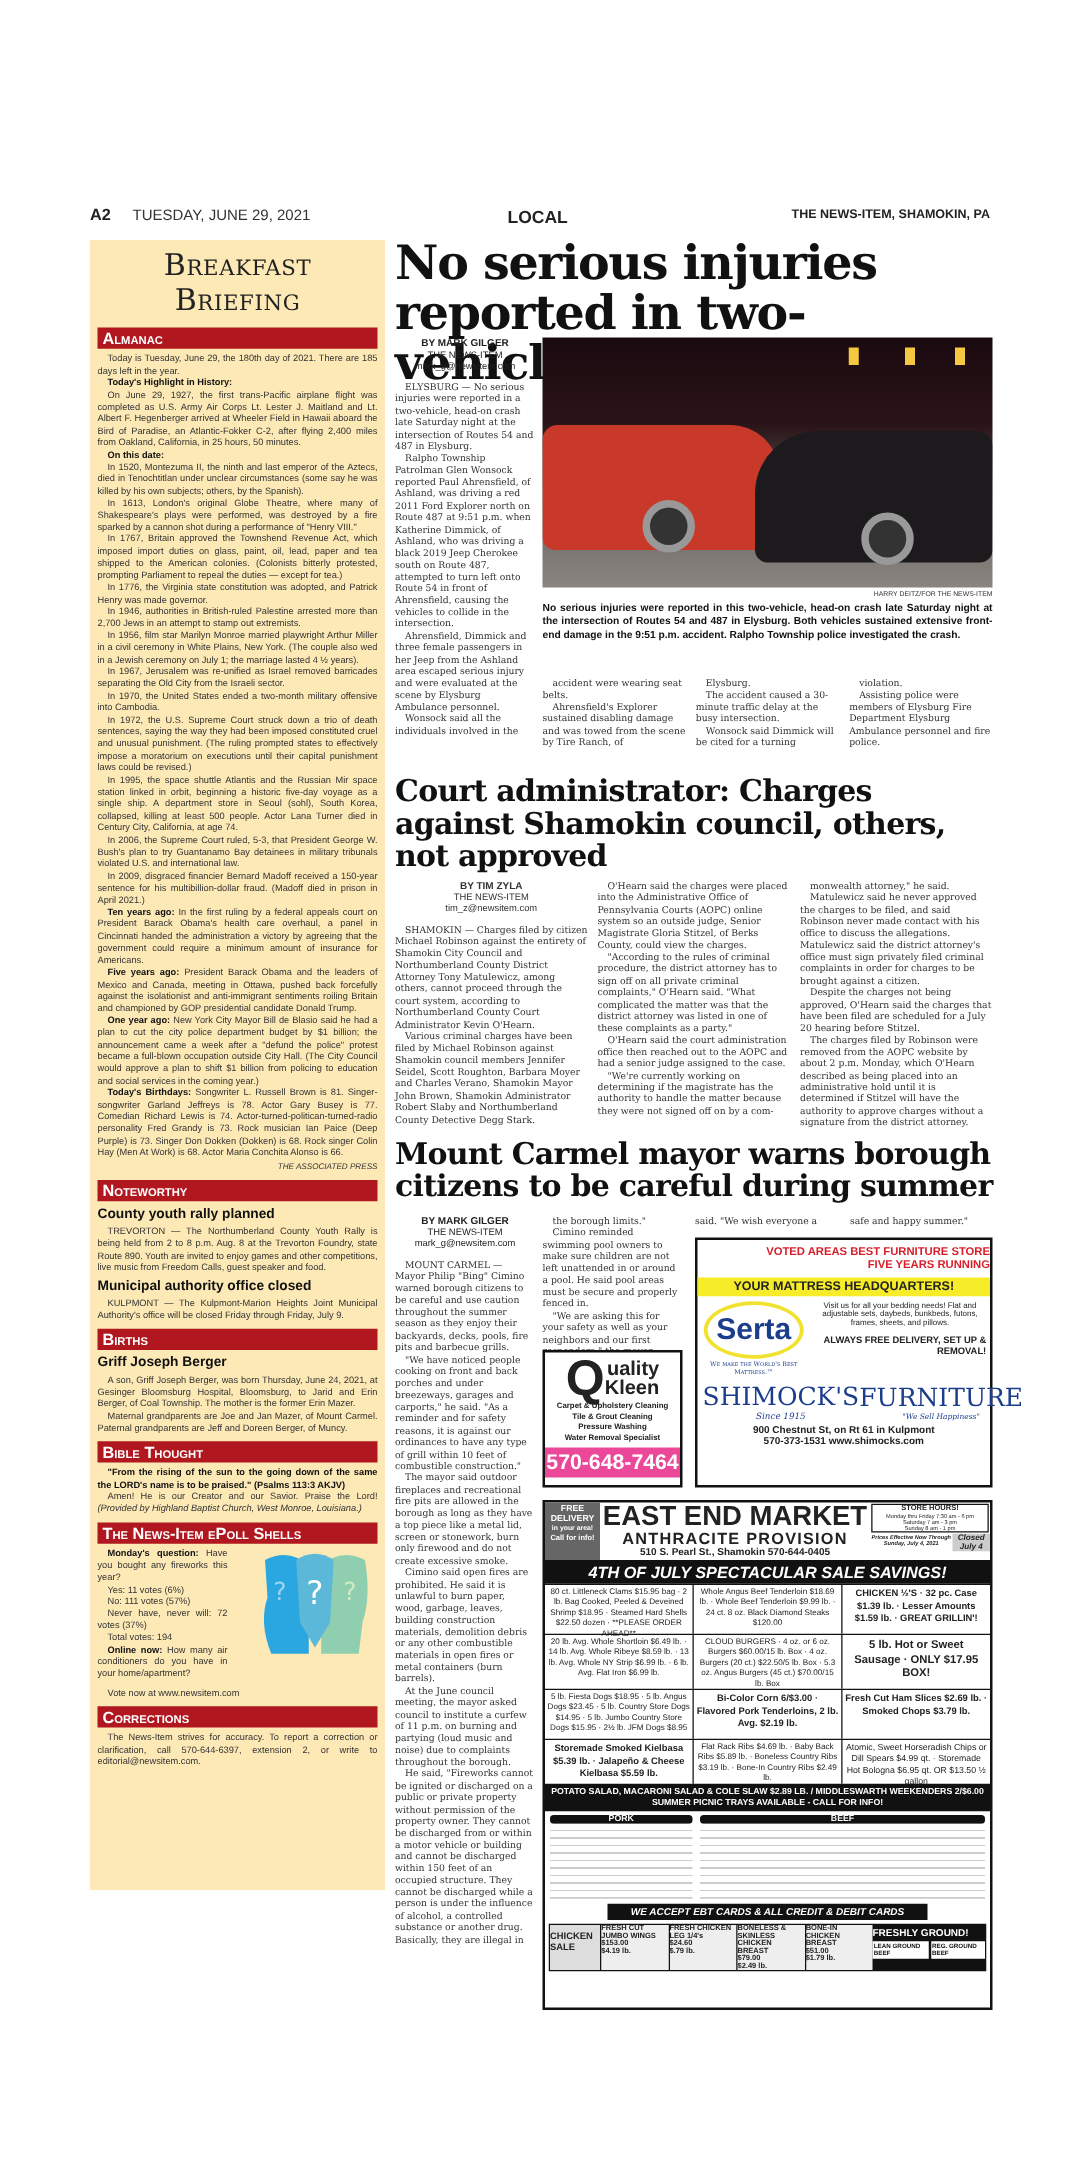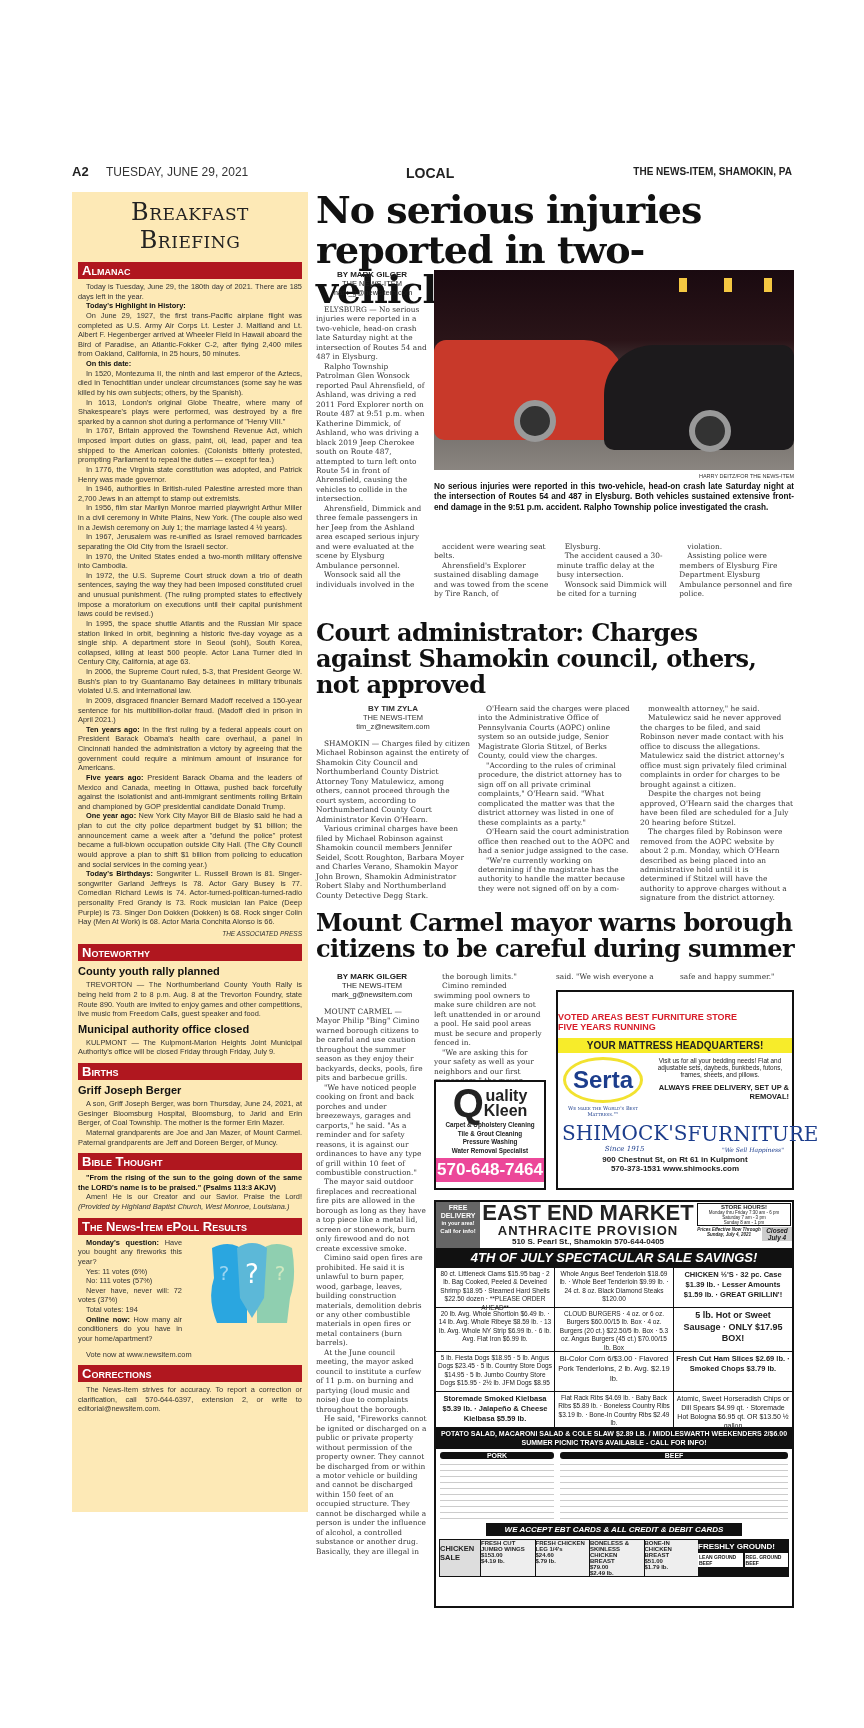--- a/index.html
+++ b/index.html
@@ -56,21 +56,21 @@
   <p class="p"><b>On this date:</b></p>
   <p class="p">In 1520, Montezuma II, the ninth and last emperor of the Aztecs, died in Tenochtitlan under unclear circumstances (some say he was killed by his own subjects; others, by the Spanish).</p>
   <p class="p">In 1613, London's original Globe Theatre, where many of Shakespeare's plays were performed, was destroyed by a fire sparked by a cannon shot during a performance of "Henry VIII."</p>
   <p class="p">In 1767, Britain approved the Townshend Revenue Act, which imposed import duties on glass, paint, oil, lead, paper and tea shipped to the American colonies. (Colonists bitterly protested, prompting Parliament to repeal the duties — except for tea.)</p>
   <p class="p">In 1776, the Virginia state constitution was adopted, and Patrick Henry was made governor.</p>
   <p class="p">In 1946, authorities in British-ruled Palestine arrested more than 2,700 Jews in an attempt to stamp out extremists.</p>
   <p class="p">In 1956, film star Marilyn Monroe married playwright Arthur Miller in a civil ceremony in White Plains, New York. (The couple also wed in a Jewish ceremony on July 1; the marriage lasted 4 ½ years).</p>
   <p class="p">In 1967, Jerusalem was re-unified as Israel removed barricades separating the Old City from the Israeli sector.</p>
   <p class="p">In 1970, the United States ended a two-month military offensive into Cambodia.</p>
   <p class="p">In 1972, the U.S. Supreme Court struck down a trio of death sentences, saying the way they had been imposed constituted cruel and unusual punishment. (The ruling prompted states to effectively impose a moratorium on executions until their capital punishment laws could be revised.)</p>
-  <p class="p">In 1995, the space shuttle Atlantis and the Russian Mir space station linked in orbit, beginning a historic five-day voyage as a single ship. A department store in Seoul (sohl), South Korea, collapsed, killing at least 500 people. Actor Lana Turner died in Century City, California, at age 63.</p>
+  <p class="p">In 1995, the space shuttle Atlantis and the Russian Mir space station linked in orbit, beginning a historic five-day voyage as a single ship. A department store in Seoul (sohl), South Korea, collapsed, killing at least 500 people. Actor Lana Turner died in Century City, California, at age 74.</p>
   <p class="p">In 2006, the Supreme Court ruled, 5-3, that President George W. Bush's plan to try Guantanamo Bay detainees in military tribunals violated U.S. and international law.</p>
   <p class="p">In 2009, disgraced financier Bernard Madoff received a 150-year sentence for his multibillion-dollar fraud. (Madoff died in prison in April 2021.)</p>
   <p class="p"><b>Ten years ago:</b> <span>In the first ruling by a federal appeals court on President Barack Obama's health care overhaul, a panel in Cincinnati handed the administration a victory by agreeing that the government could require a minimum amount of insurance for Americans.</span></p>
   <p class="p"><b>Five years ago:</b> <span>President Barack Obama and the leaders of Mexico and Canada, meeting in Ottawa, pushed back forcefully against the isolationist and anti-immigrant sentiments roiling Britain and championed by GOP presidential candidate Donald Trump.</span></p>
   <p class="p"><b>One year ago:</b> <span>New York City Mayor Bill de Blasio said he had a plan to cut the city police department budget by $1 billion; the announcement came a week after a "defund the police" protest became a full-blown occupation outside City Hall. (The City Council would approve a plan to shift $1 billion from policing to education and social services in the coming year.)</span></p>
   <p class="p"><b>Today's Birthdays:</b> <span>Songwriter L. Russell Brown is 81. Singer-songwriter Garland Jeffreys is 78. Actor Gary Busey is 77. Comedian Richard Lewis is 74. Actor-turned-politican-turned-radio personality Fred Grandy is 73. Rock musician Ian Paice (Deep Purple) is 73. Singer Don Dokken (Dokken) is 68. Rock singer Colin Hay (Men At Work) is 68. Actor Maria Conchita Alonso is 66.</span></p>
   <div class="credit">THE ASSOCIATED PRESS</div>
 
   <div class="sec-hdr">Noteworthy</div>
   <div class="sub-h">County youth rally planned</div>
@@ -80,21 +80,21 @@
 
   <div class="sec-hdr">Births</div>
   <div class="sub-h">Griff Joseph Berger</div>
   <p class="p">A son, Griff Joseph Berger, was born Thursday, June 24, 2021, at Gesinger Bloomsburg Hospital, Bloomsburg, to Jarid and Erin Berger, of Coal Township. The mother is the former Erin Mazer.</p>
   <p class="p">Maternal grandparents are Joe and Jan Mazer, of Mount Carmel. Paternal grandparents are Jeff and Doreen Berger, of Muncy.</p>
 
   <div class="sec-hdr">Bible Thought</div>
   <p class="p" style="font-weight:bold;color:#111">"From the rising of the sun to the going down of the same the LORD's name is to be praised." (Psalms 113:3 AKJV)</p>
   <p class="p"><span>Amen! He is our Creator and our Savior. Praise the Lord!</span> <i>(Provided by Highland Baptist Church, West Monroe, Louisiana.)</i></p>
 
-  <div class="sec-hdr">The News-Item ePoll Results</div>
+  <div class="sec-hdr">The News-Item ePoll Shells</div>
   <div class="poll-wrap">
     <div class="poll-text">
       <p class="p"><b>Monday's question:</b> <span>Have you bought any fireworks this year?</span></p>
       <p class="p">Yes: 11 votes (6%)</p>
       <p class="p">No: 111 votes (57%)</p>
       <p class="p">Never have, never will: 72 votes (37%)</p>
       <p class="p">Total votes: 194</p>
       <p class="p"><b>Online now:</b> <span>How many air conditioners do you have in your home/apartment?</span></p>
     </div>
     <div class="poll-art">
@@ -212,21 +212,21 @@
       <div style="font:bold 6.3px 'Liberation Sans',sans-serif;line-height:1.35">
         <div>Carpet &amp; Upholstery Cleaning</div>
           <div>Tile &amp; Grout Cleaning</div>
           <div>Pressure Washing</div>
           <div>Water Removal Specialist</div>
       </div>
       <div style="background:#ec4899;color:#fff;font:bold 17px 'Liberation Sans',sans-serif;margin-top:3px;padding:2px 0">570-648-7464</div>
     </div>
 
     <div class="ad" style="left:240px;top:80px;width:238px;height:200px">
-      <div style="text-align:left;color:#d81e2a;font:bold 9px 'Liberation Sans',sans-serif;margin-top:20px">
+      <div style="text-align:right;color:#d81e2a;font:bold 9px 'Liberation Sans',sans-serif;margin-top:4px">
           <div>VOTED AREAS BEST FURNITURE STORE</div>
           <div>FIVE YEARS RUNNING</div>
         </div>
       <div style="background:#f7ec2a;text-align:center;font:bold 10px 'Liberation Sans',sans-serif;margin:6px 0 4px;padding:2px 0">YOUR MATTRESS HEADQUARTERS!</div>
       <div style="display:flex">
         <div style="width:90px;text-align:center">
           <div style="margin:0 auto;width:80px;height:46px;border:3px solid #f2e230;border-radius:50%;display:flex;align-items:center;justify-content:center;font:bold 24px 'Liberation Sans',sans-serif;color:#1c3d8c">Serta</div>
           <div style="font:5px 'DejaVu Serif',serif;color:#1c3d8c;font-variant:small-caps;margin-top:2px">We make the World's Best Mattress.™</div>
         </div>
         <div style="flex:1;text-align:center;font:6.4px 'Liberation Sans',sans-serif;padding:0 3px">
@@ -279,21 +279,21 @@
           <div class="em-cell">Whole Angus Beef Tenderloin $18.69 lb. · Whole Beef Tenderloin $9.99 lb. · 24 ct. 8 oz. Black Diamond Steaks $120.00</div>
           <div class="em-cell" style="font-weight:bold;font-size:7.5px">CHICKEN ½'S · 32 pc. Case $1.39 lb. · Lesser Amounts $1.59 lb. · GREAT GRILLIN'!</div>
         </div>
       <div class="em-row" style="height:44px">
           <div class="em-cell">20 lb. Avg. Whole Shortloin $6.49 lb. · 14 lb. Avg. Whole Ribeye $8.59 lb. · 13 lb. Avg. Whole NY Strip $6.99 lb. · 6 lb. Avg. Flat Iron $6.99 lb.</div>
           <div class="em-cell">CLOUD BURGERS · 4 oz. or 6 oz. Burgers $60.00/15 lb. Box · 4 oz. Burgers (20 ct.) $22.50/5 lb. Box · 5.3 oz. Angus Burgers (45 ct.) $70.00/15 lb. Box</div>
           <div class="em-cell" style="font-weight:bold;font-size:9px">5 lb. Hot or Sweet Sausage · ONLY $17.95 BOX!</div>
         </div>
       <div class="em-row" style="height:40px">
           <div class="em-cell">5 lb. Fiesta Dogs $18.95 · 5 lb. Angus Dogs $23.45 · 5 lb. Country Store Dogs $14.95 · 5 lb. Jumbo Country Store Dogs $15.95 · 2½ lb. JFM Dogs $8.95</div>
-          <div class="em-cell" style="font-weight:normal;font-size:7.5px">Bi-Color Corn 6/$3.00 · Flavored Pork Tenderloins, 2 lb. Avg. $2.19 lb.</div>
+          <div class="em-cell" style="font-weight:bold;font-size:7.5px">Bi-Color Corn 6/$3.00 · Flavored Pork Tenderloins, 2 lb. Avg. $2.19 lb.</div>
           <div class="em-cell" style="font-weight:bold;font-size:7.5px">Fresh Cut Ham Slices $2.69 lb. · Smoked Chops $3.79 lb.</div>
         </div>
       <div class="em-row" style="height:36px">
           <div class="em-cell" style="font-weight:bold;font-size:7.5px">Storemade Smoked Kielbasa $5.39 lb. · Jalapeño &amp; Cheese Kielbasa $5.59 lb.</div>
           <div class="em-cell">Flat Rack Ribs $4.69 lb. · Baby Back Ribs $5.89 lb. · Boneless Country Ribs $3.19 lb. · Bone-In Country Ribs $2.49 lb.</div>
           <div class="em-cell" style="font-size:7px">Atomic, Sweet Horseradish Chips or Dill Spears $4.99 qt. · Storemade Hot Bologna $6.95 qt. OR $13.50 ½ gallon</div>
         </div>
       <div style="background:#111;color:#fff;text-align:center;font:bold 7px 'Liberation Sans',sans-serif;padding:2px 0;line-height:1.3">
           <div>POTATO SALAD, MACARONI SALAD &amp; COLE SLAW $2.89 LB. / MIDDLESWARTH WEEKENDERS 2/$6.00</div>
           <div>SUMMER PICNIC TRAYS AVAILABLE - CALL FOR INFO!</div>

